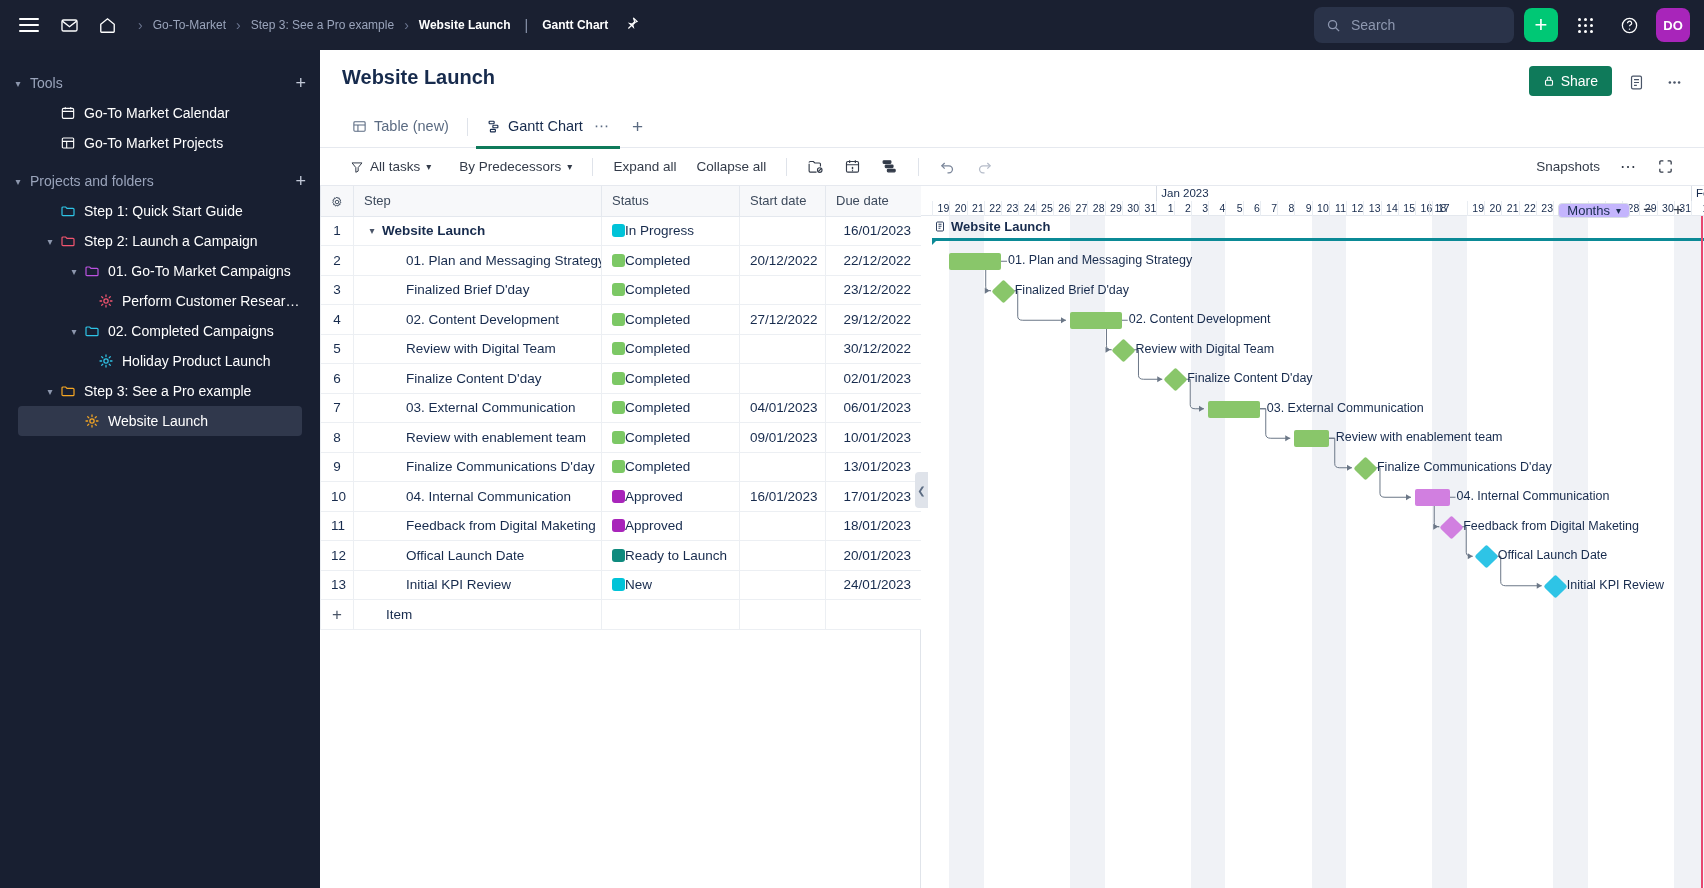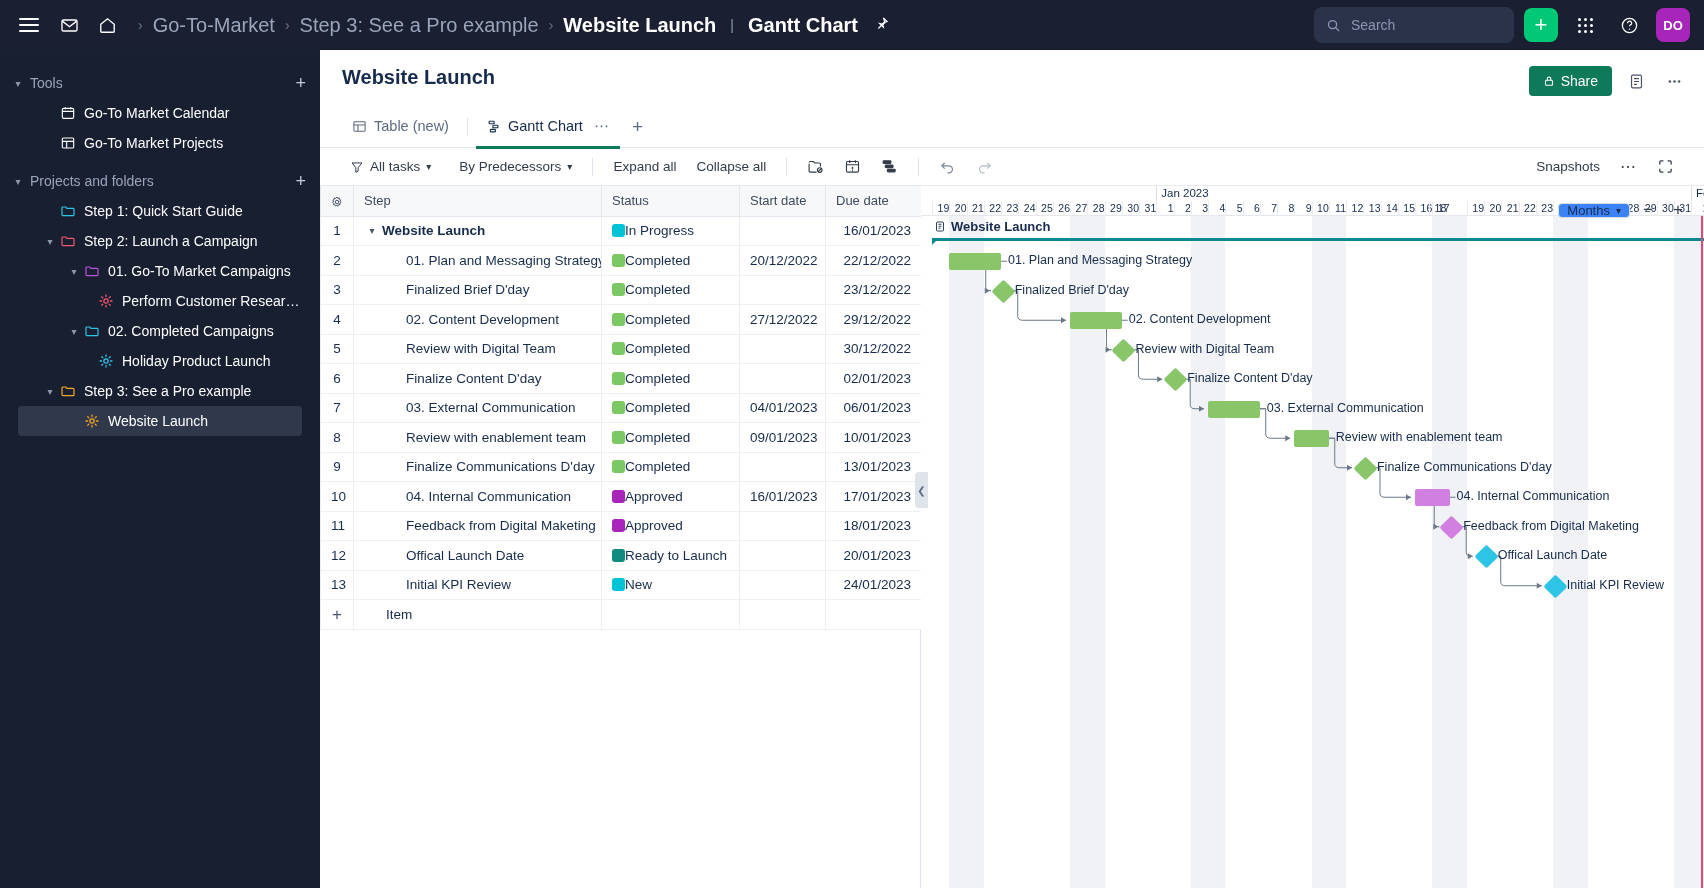--- a/index.html
+++ b/index.html
@@ -20,21 +20,21 @@
     width: 30px; height: 30px; display: flex; align-items: center;
     justify-content: center; color: #ffffff; cursor: pointer;
     flex: 0 0 auto;
   }
   .hamburger { width: 20px; }
   .hamburger span {
     display: block; height: 2px; background: #fff; margin: 4px 0; border-radius: 1px;
   }
   .crumbs { display: flex; align-items: center; margin-left: 14px; gap: 2px; }
   .crumb {
-    color: #9aa4bb; font-size: 20px; padding: 2px 6px; cursor: pointer;
+    color: #9aa4bb; font-size: 12px; padding: 2px 6px; cursor: pointer;
     white-space: nowrap;
   }
   .crumb.active { color: #ffffff; font-weight: bold; }
   .crumb-sep { color: #6b7590; font-size: 14px; padding: 0 2px; }
   .crumb-bar { color: #8d97ae; padding: 0 6px; font-size: 14px; }
   .pin-icon { color: #ffffff; margin-left: 8px; cursor: pointer; font-size: 15px; }
 
   .tb-right {
     margin-left: auto; display: flex; align-items: center; gap: 10px;
   }
@@ -109,21 +109,21 @@
   .ind-1 { padding-left: 24px; }
   .ind-2 { padding-left: 48px; }
   .ind-3 { padding-left: 62px; }
 
   
   .main { flex: 1; background: #ffffff; display: flex; flex-direction: column; min-width: 0; }
   .main-head {
     padding: 16px 16px 0 22px; display: flex; align-items: flex-start;
   }
   .page-title { font-size: 20px; font-weight: bold; color: #172b4d; }
-  .head-right { margin-left: auto; display: flex; align-items: center; gap: 10px; padding-left: 18px; }
+  .head-right { margin-left: auto; display: flex; align-items: flex-end; gap: 10px; padding-left: 18px; }
   .share-btn {
     background: #0f7a5a; color: #fff; font-size: 14px; border-radius: 4px;
     height: 30px; padding: 0 14px; display: flex; align-items: center;
     gap: 6px; cursor: pointer;
   }
   .icon-btn {
     width: 28px; height: 28px; display: flex; align-items: center;
     justify-content: center; color: #4a5568; cursor: pointer; border-radius: 4px;
   }
 
@@ -248,21 +248,21 @@
     position: absolute; font-size: 12.5px; color: #172b4d; white-space: nowrap;
   }
   .dep-svg { position: absolute; top: 0; left: 0; width: 100%; height: 100%;
     pointer-events: none; }
 
   .zoom-ctrl {
     position: absolute; top: 12px; right: 14px; display: flex; align-items: center;
     gap: 6px; z-index: 8;
   }
   .zoom-sel {
-    background: #3b82f6; border: 1px solid #d8dde5; border-radius: 4px;
+    background: #c4b5fd; border: 1px solid #d8dde5; border-radius: 4px;
     height: 15px; padding: 0 8px; font-size: 13px; color: #172b4d;
     display: flex; align-items: center; gap: 6px; cursor: pointer;
   }
   .zoom-btn {
     width: 24px; height: 24px; display: flex; align-items: center;
     justify-content: center; color: #333b49; font-size: 17px; cursor: pointer;
   }
 </style>
 </head>
 <body>

